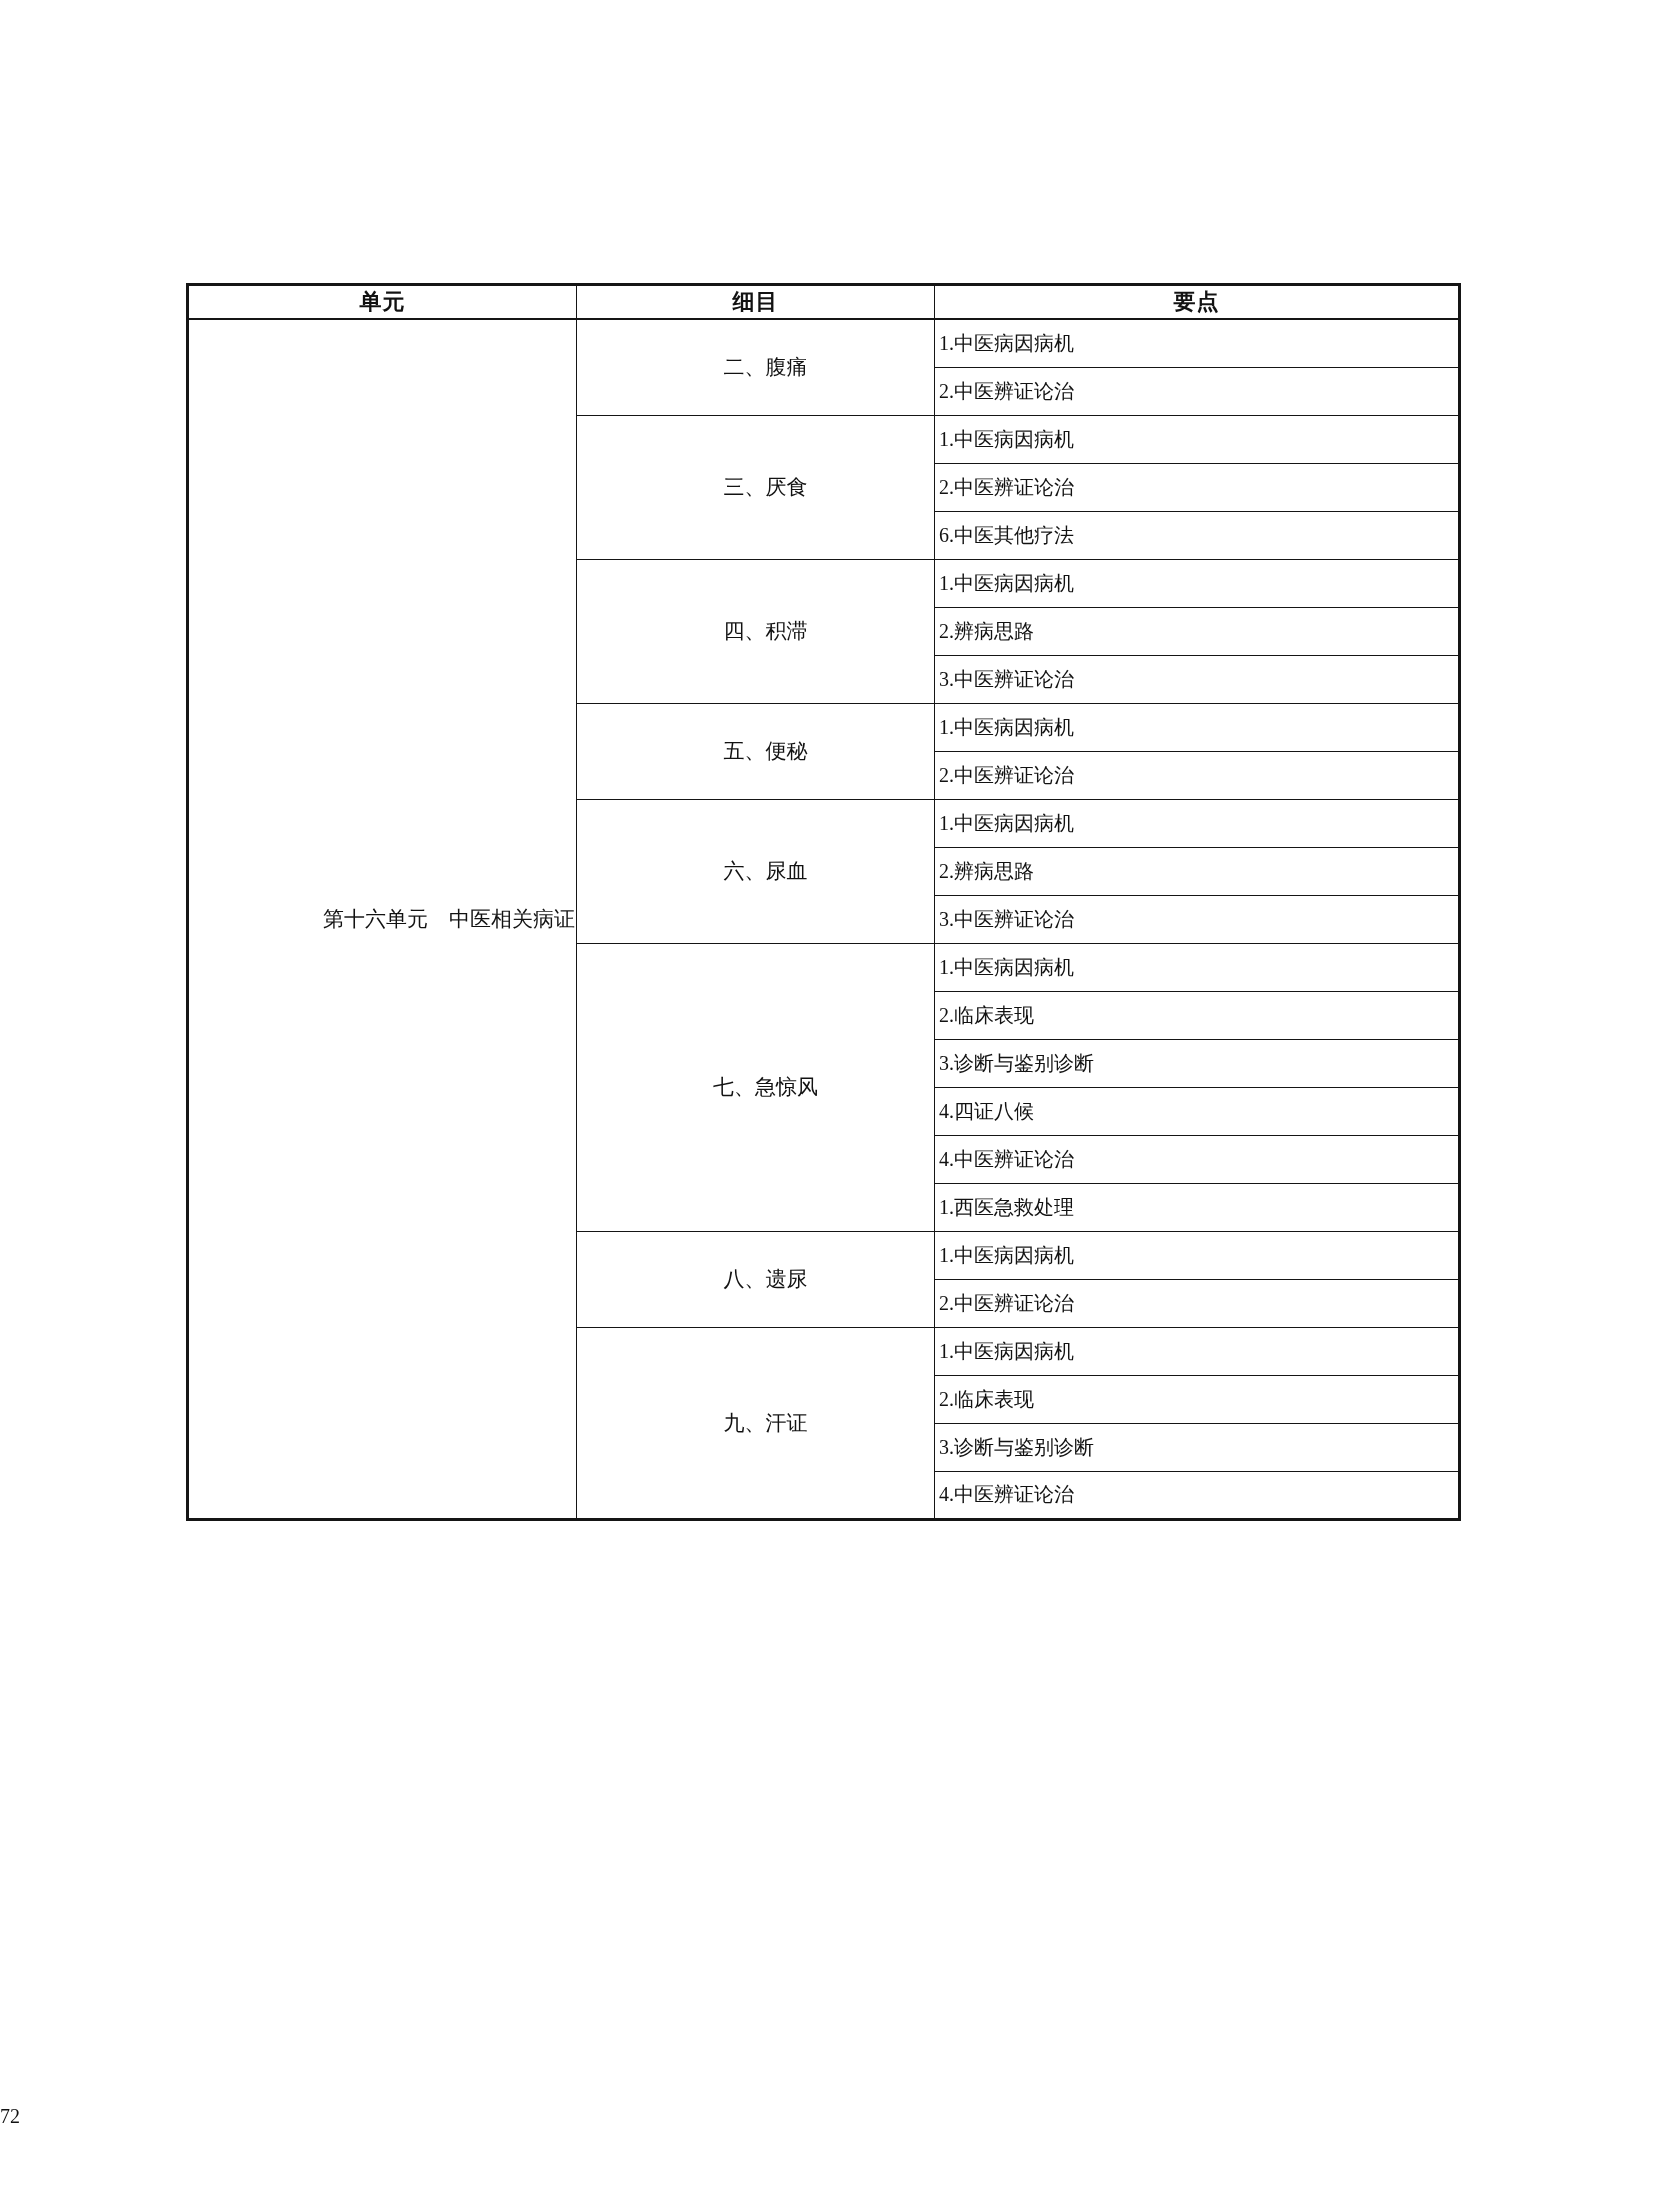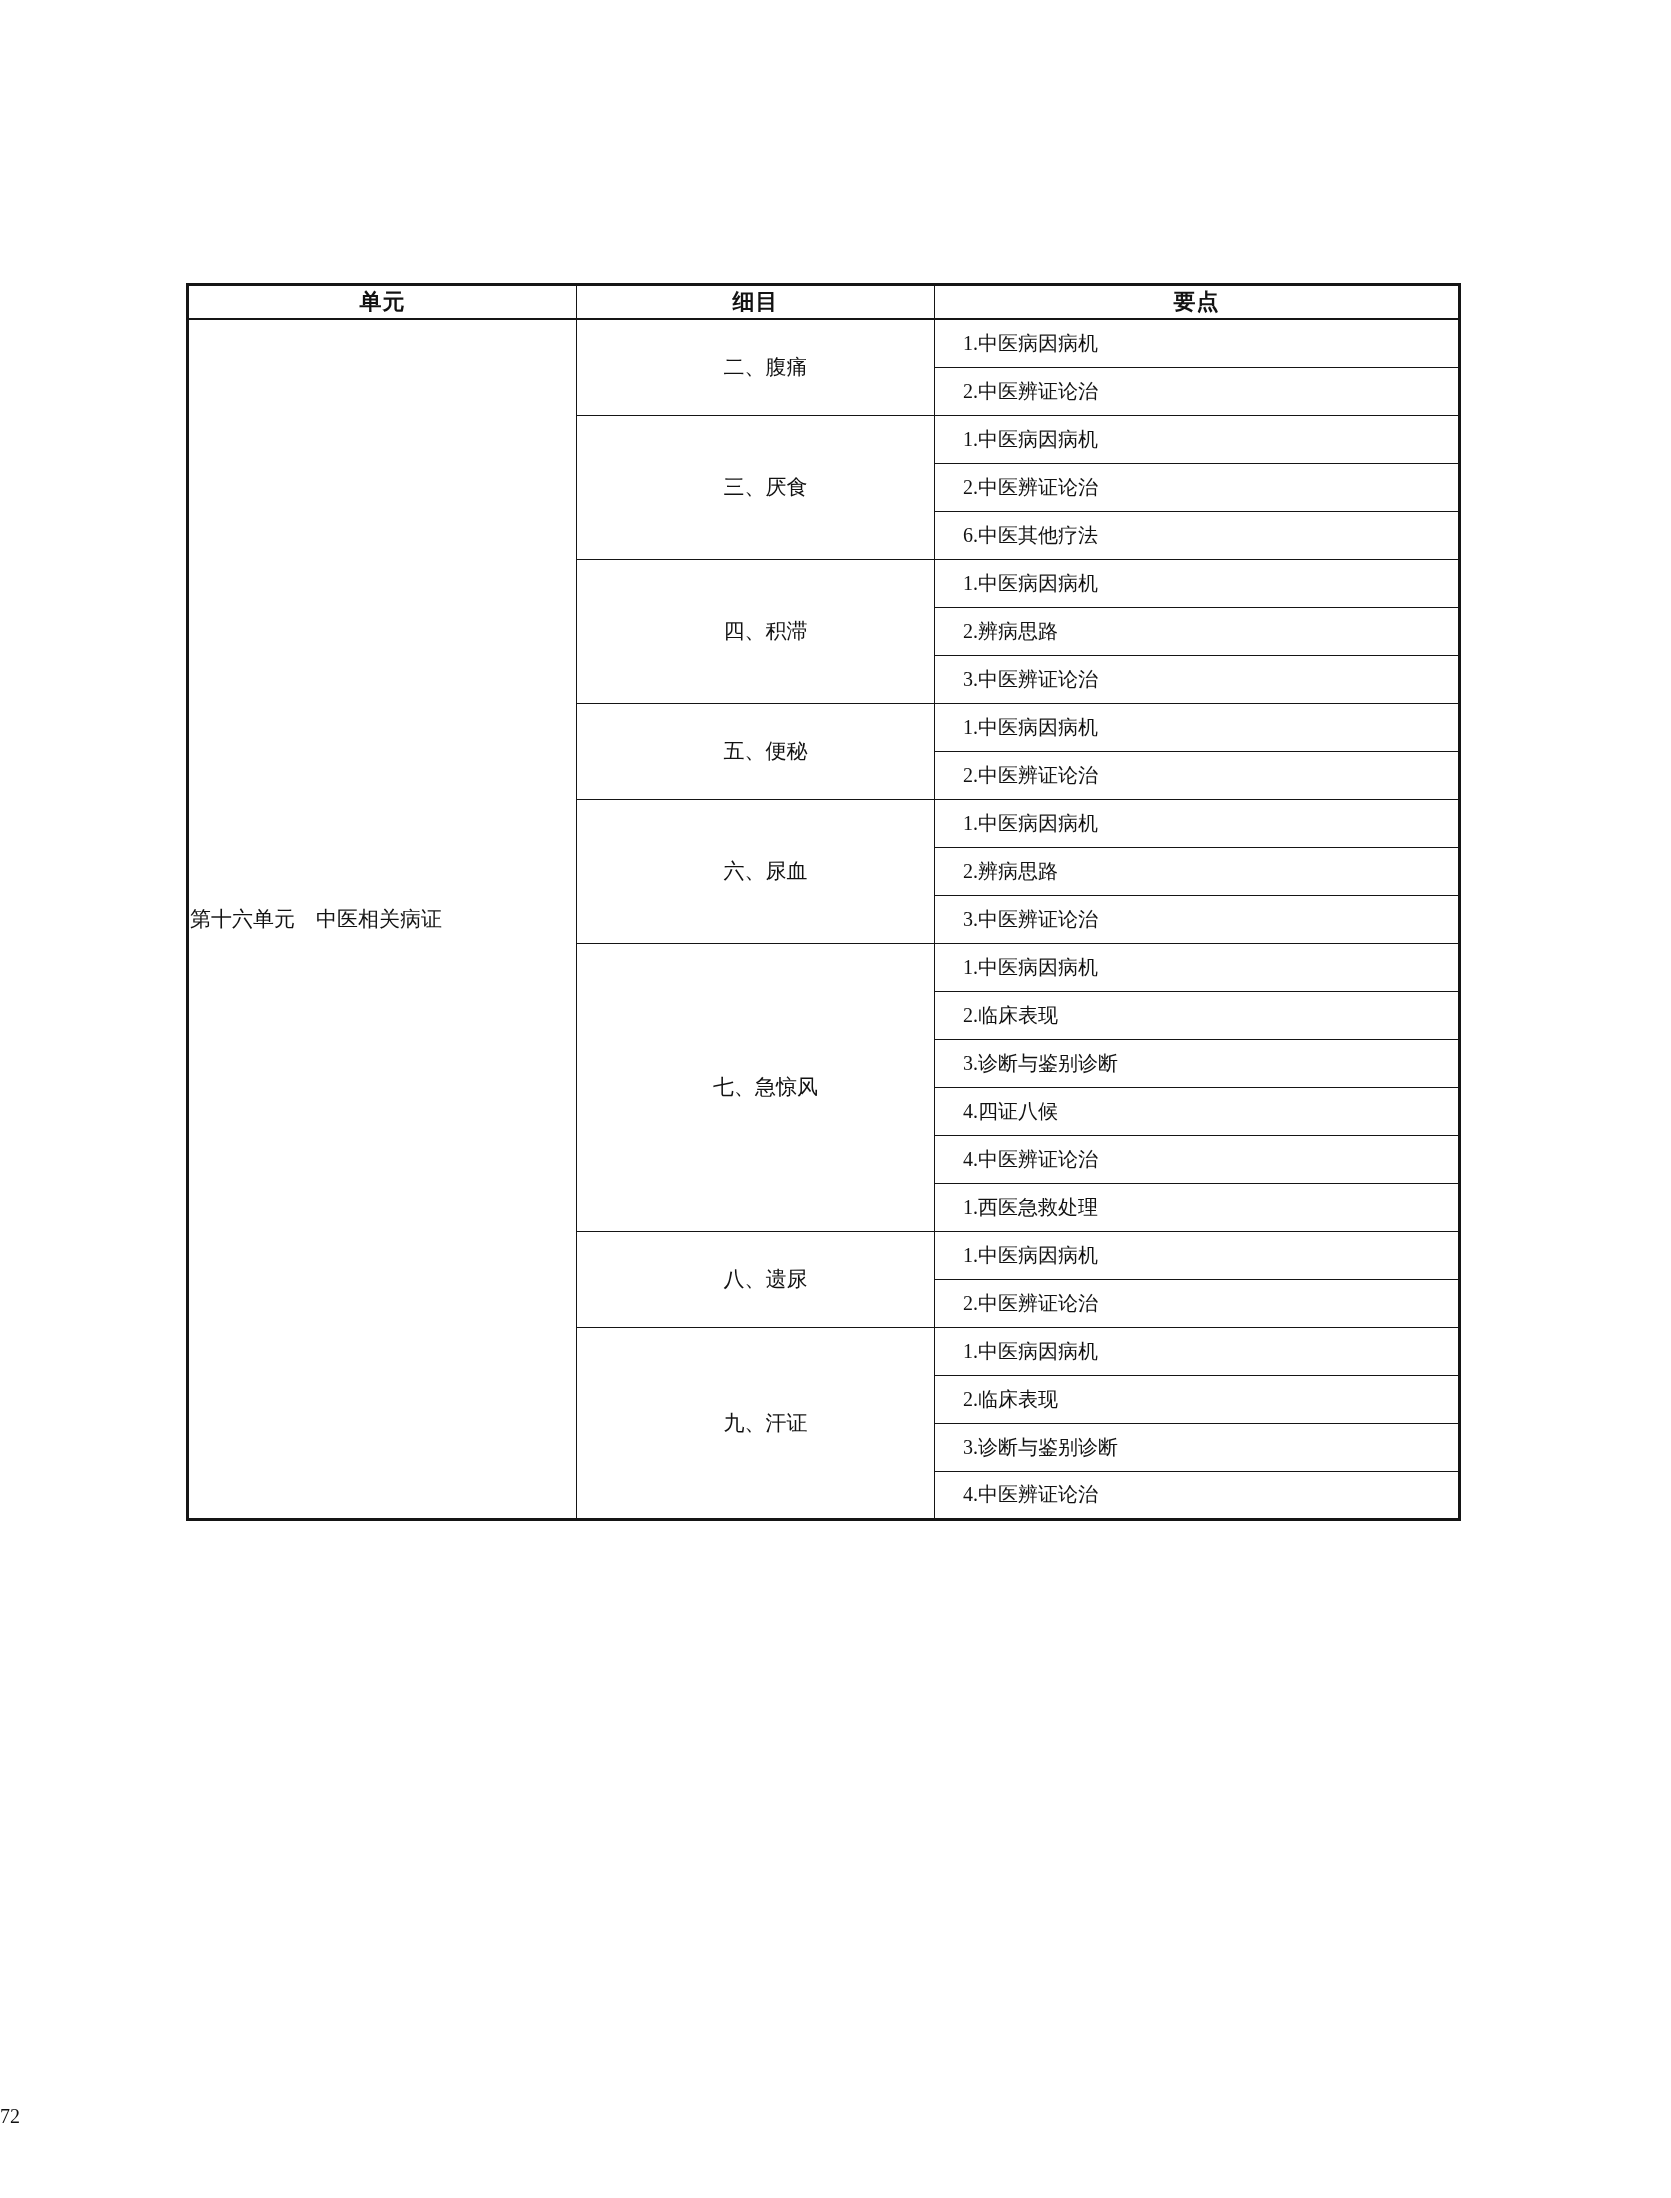--- a/index.html
+++ b/index.html
@@ -37,31 +37,31 @@
     font-size: 22px;
     font-weight: bold;
     text-align: center;
     border-bottom: 2.9px solid #151515;
     letter-spacing: 1px;
   }
   .doc-table tbody tr {
     height: 48px;
   }
   .unit-cell {
-    text-align: left;
+    text-align: right;
     font-size: 21px;
   }
   .item-cell {
     text-align: center;
     padding-left: 21px;
     font-size: 21px;
   }
   .point-cell {
     text-align: left;
-    padding-left: 28px;
+    padding-left: 4px;
     font-size: 20px;
   }
   .page-number {
     position: absolute;
     top: 2105px;
     left: 0;
     width: 100%;
     text-align: left;
     font-size: 20px;
   }

